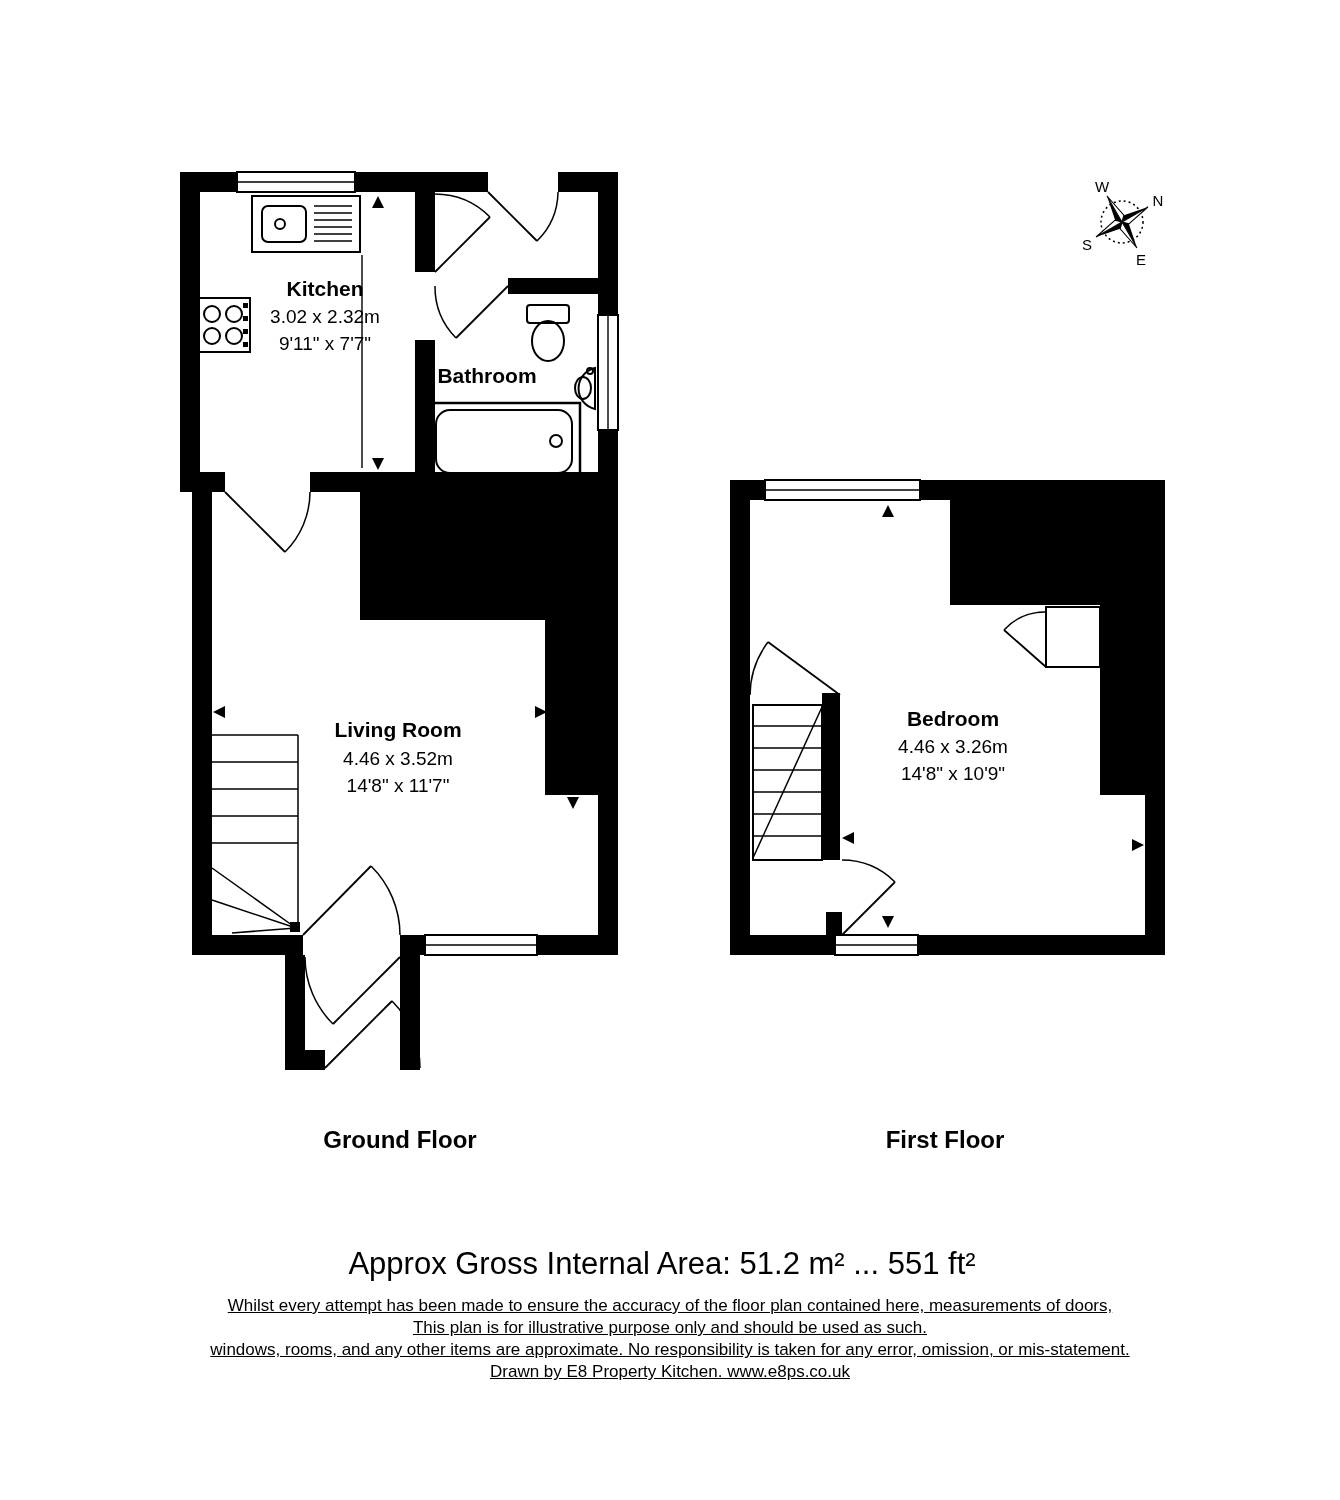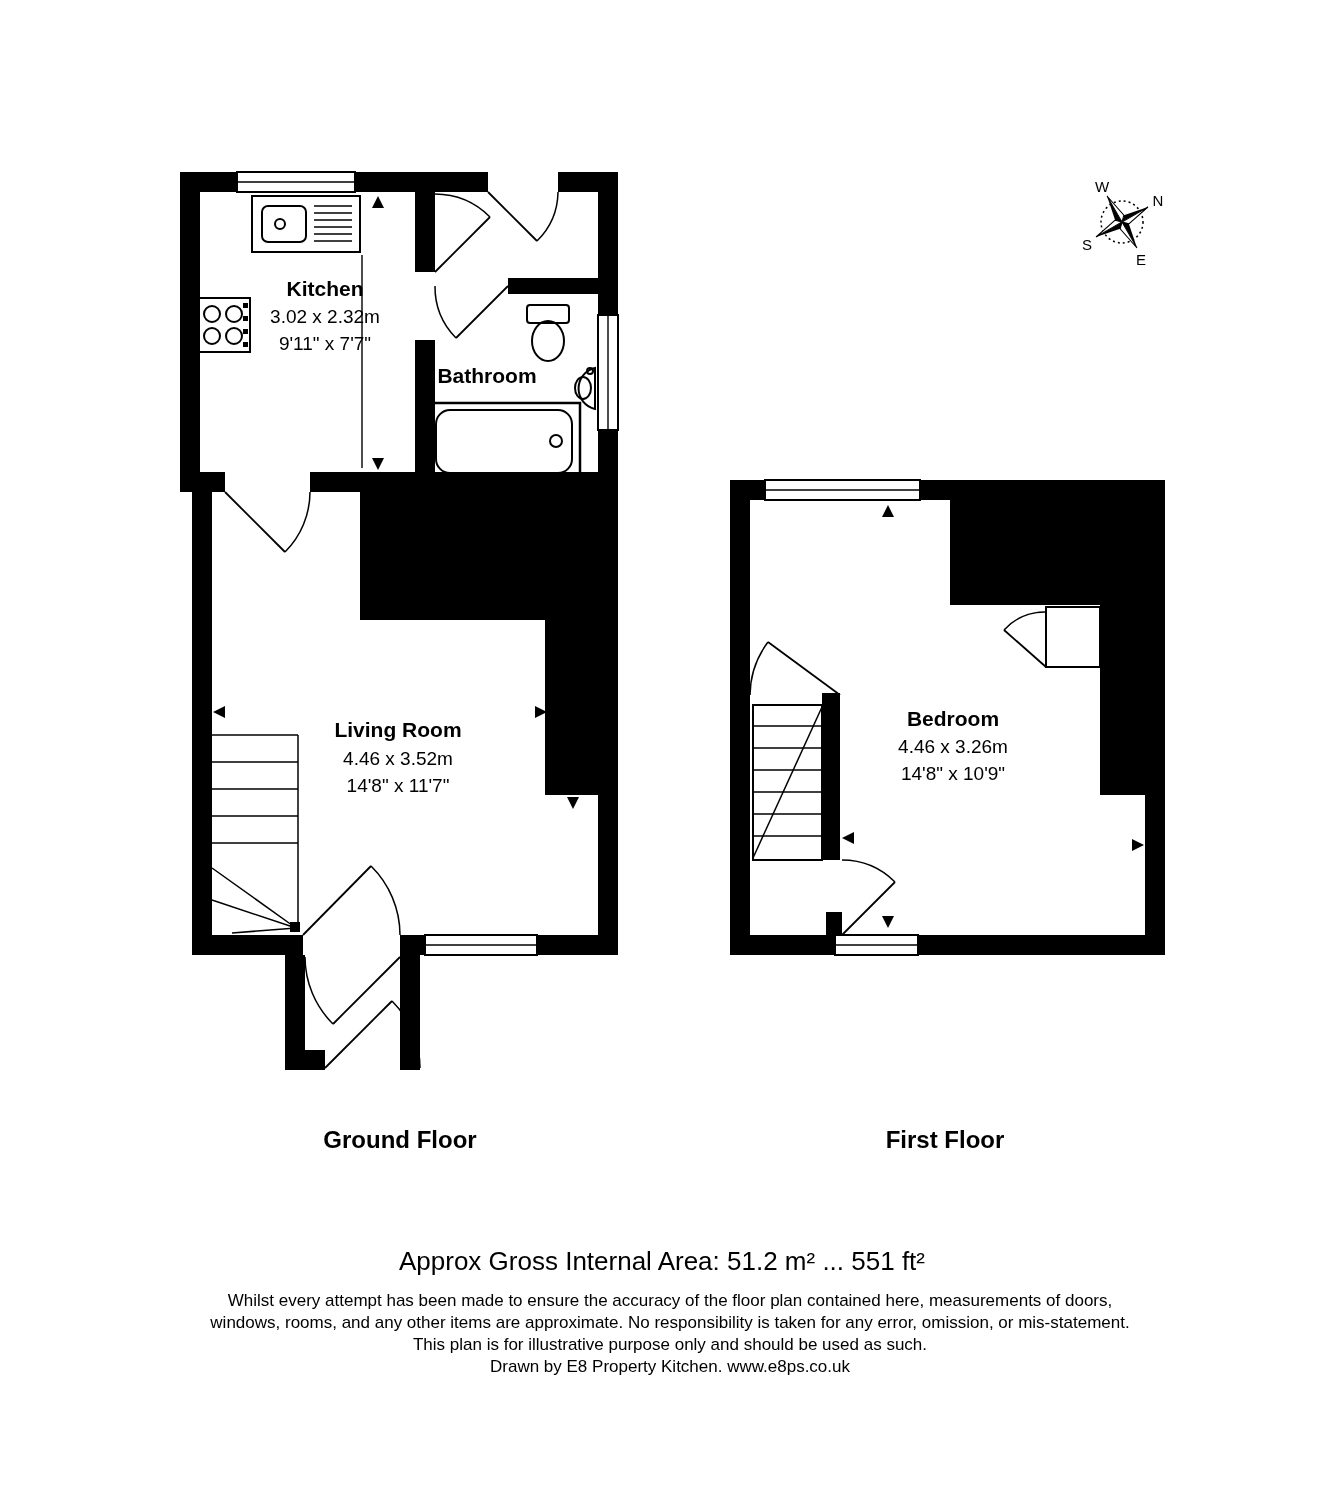--- a/index.html
+++ b/index.html
@@ -15,22 +15,22 @@
   .arc{fill:none;stroke:#000;stroke-width:1.5;}
   .leaf{stroke:#000;stroke-width:1.8;}
   .tread{stroke:#000;stroke-width:1.5;fill:none;}
   .arrow{fill:#000;stroke:none;}
   .roomname{font-size:21px;font-weight:bold;}
   .roomdim{font-size:19px;}
   .floorlabel{font-size:24px;font-weight:bold;}
   .compassletter{font-size:15px;}
   text{fill:#000;}
   .footer{position:absolute;left:0;right:0;top:1246px;text-align:center;}
-  .footer .area{font-size:26px;margin:0 16px 13px 0;}
-  .footer .disc{font-size:17px;line-height:1.3;margin:0;}
+  .footer .area{font-size:31px;margin:0 16px 13px 0;}
+  .footer .disc{font-size:17px;line-height:1.3;margin:0;text-decoration:underline;}
 </style>
 </head>
 <body>
 
 <div class="stage">
 
 <svg width="1340" height="1500" viewBox="0 0 1340 1500">
 
   <g>
 
@@ -253,18 +253,18 @@
     <text class="compassletter" x="-20" y="-30" text-anchor="middle">W</text>
     <text class="compassletter" x="-35" y="28" text-anchor="middle">S</text>
     <text class="compassletter" x="19" y="43" text-anchor="middle">E</text>
   </g>
 
 </svg>
 
 <div class="footer">
   <p class="area">Approx Gross Internal Area: 51.2 m² ... 551 ft²</p>
   <p class="disc">Whilst every attempt has been made to ensure the accuracy of the floor plan contained here, measurements of doors,</p>
+  <p class="disc">This plan is for illustrative purpose only and should be used as such.</p>
   <p class="disc">windows, rooms, and any other items are approximate. No responsibility is taken for any error, omission, or mis-statement.</p>
-  <p class="disc">This plan is for illustrative purpose only and should be used as such.</p>
   <p class="disc">Drawn by E8 Property Kitchen. www.e8ps.co.uk</p>
 </div>
 
 </div>
 
 </body></html>

